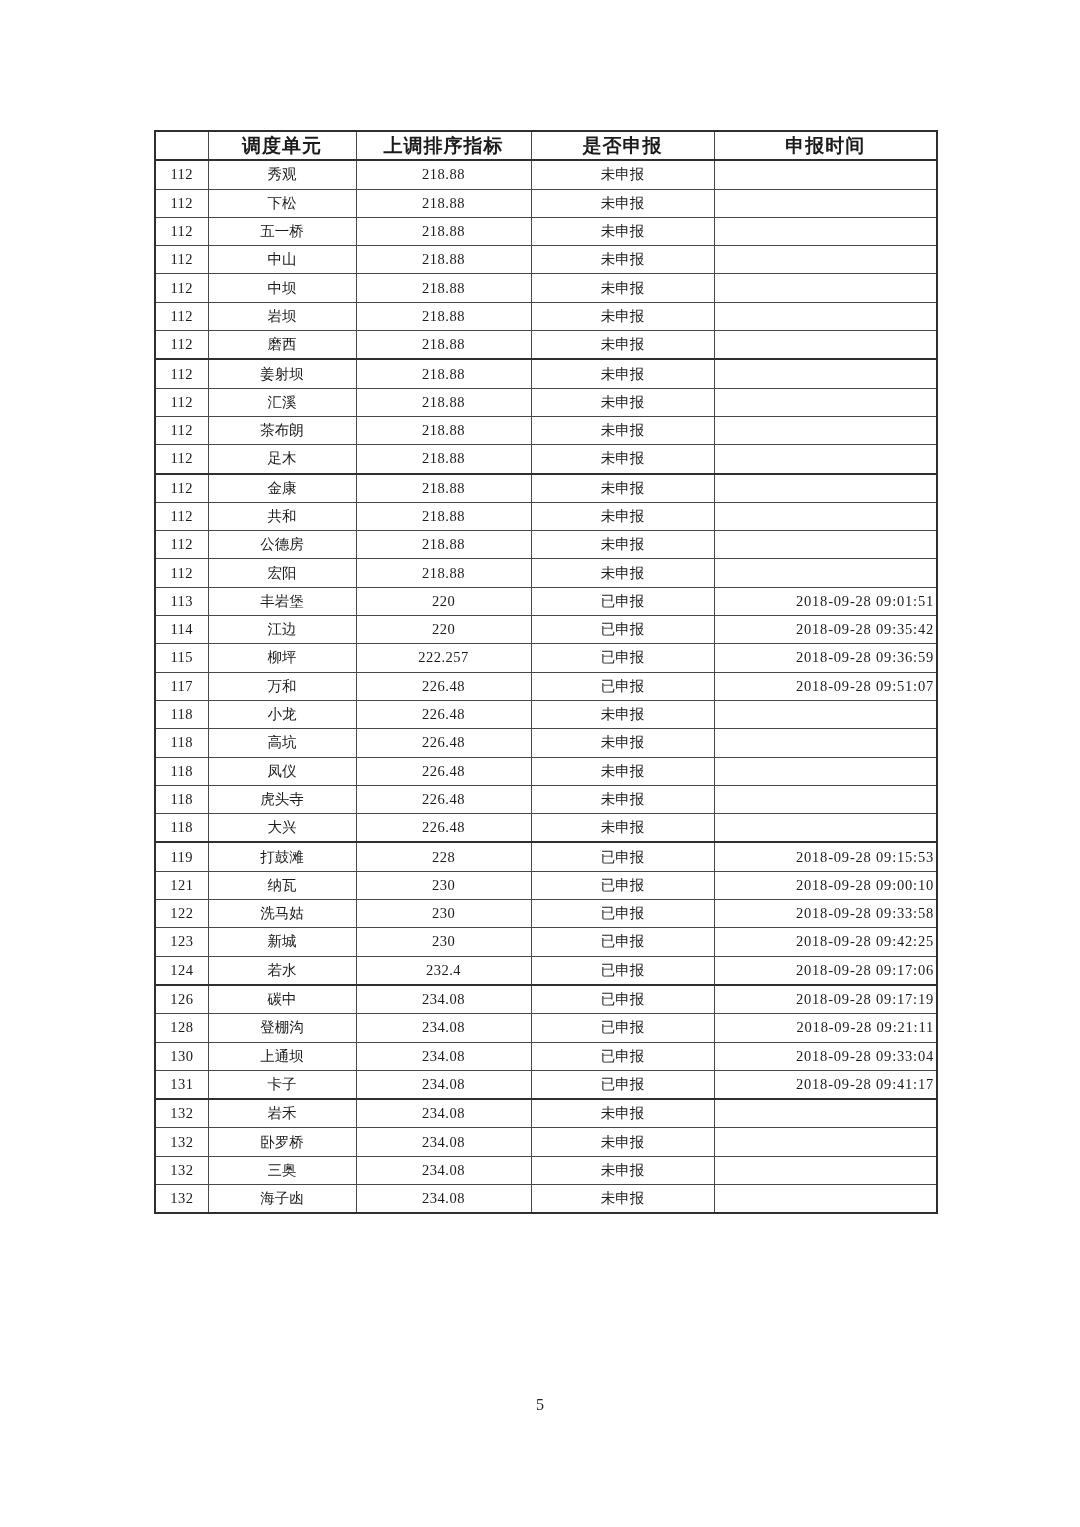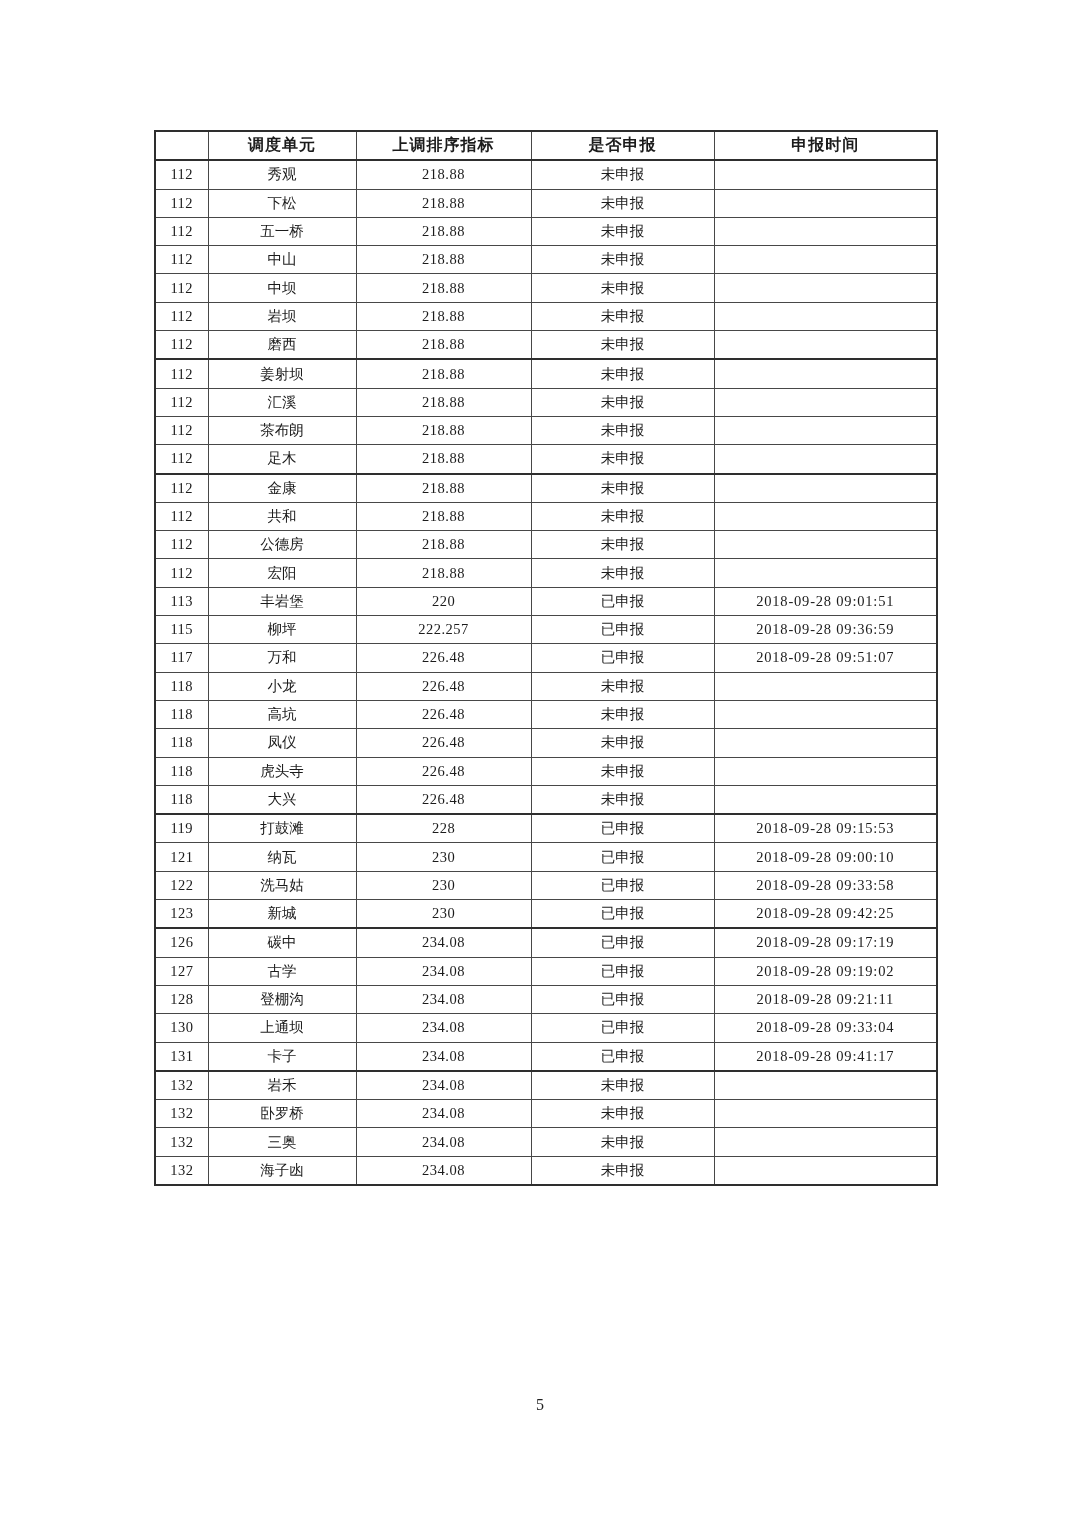--- a/index.html
+++ b/index.html
@@ -34,31 +34,32 @@
     height: 27.3px;
     padding: 0 2px;
     text-align: center;
     vertical-align: middle;
     font-size: 14.5px;
     overflow: hidden;
     white-space: nowrap;
   }
   .ranking-table thead th {
     font-weight: bold;
-    font-size: 16px;
+    font-size: 19px;
     border-bottom: 2px solid #2e2e2e;
     letter-spacing: 1px;
   }
   .ranking-table td.c-rank,
   .ranking-table td.c-index {
     font-family: "Liberation Serif", "DejaVu Serif", serif;
     letter-spacing: 0.5px;
   }
   .ranking-table td.c-time {
     letter-spacing: 0.8px;
+    text-align: right;
   }
   .ranking-table tr.thick-top td {
     border-top: 2.5px solid #2e2e2e;
   }
   .page-number {
     position: absolute;
     left: 0;
     top: 1396px;
     width: 1080px;
     text-align: center;
@@ -195,20 +196,27 @@
           <td class="c-time"></td>
         </tr>
         <tr>
           <td class="c-rank">113</td>
           <td class="c-unit">丰岩堡</td>
           <td class="c-index">220</td>
           <td class="c-declared">已申报</td>
           <td class="c-time">2018-09-28 09:01:51</td>
         </tr>
         <tr>
+          <td class="c-rank">114</td>
+          <td class="c-unit">江边</td>
+          <td class="c-index">220</td>
+          <td class="c-declared">已申报</td>
+          <td class="c-time">2018-09-28 09:35:42</td>
+        </tr>
+        <tr>
           <td class="c-rank">115</td>
           <td class="c-unit">柳坪</td>
           <td class="c-index">222.257</td>
           <td class="c-declared">已申报</td>
           <td class="c-time">2018-09-28 09:36:59</td>
         </tr>
         <tr>
           <td class="c-rank">117</td>
           <td class="c-unit">万和</td>
           <td class="c-index">226.48</td>
@@ -271,35 +279,35 @@
           <td class="c-declared">已申报</td>
           <td class="c-time">2018-09-28 09:33:58</td>
         </tr>
         <tr>
           <td class="c-rank">123</td>
           <td class="c-unit">新城</td>
           <td class="c-index">230</td>
           <td class="c-declared">已申报</td>
           <td class="c-time">2018-09-28 09:42:25</td>
         </tr>
+        <tr>
+          <td class="c-rank">124</td>
+          <td class="c-unit">若水</td>
+          <td class="c-index">232.4</td>
+          <td class="c-declared">已申报</td>
+          <td class="c-time">2018-09-28 09:17:06</td>
+        </tr>
         <tr class="thick-top">
           <td class="c-rank">126</td>
           <td class="c-unit">碳中</td>
           <td class="c-index">234.08</td>
           <td class="c-declared">已申报</td>
           <td class="c-time">2018-09-28 09:17:19</td>
         </tr>
         <tr>
-          <td class="c-rank">127</td>
-          <td class="c-unit">古学</td>
-          <td class="c-index">234.08</td>
-          <td class="c-declared">已申报</td>
-          <td class="c-time">2018-09-28 09:19:02</td>
-        </tr>
-        <tr>
           <td class="c-rank">128</td>
           <td class="c-unit">登棚沟</td>
           <td class="c-index">234.08</td>
           <td class="c-declared">已申报</td>
           <td class="c-time">2018-09-28 09:21:11</td>
         </tr>
         <tr>
           <td class="c-rank">130</td>
           <td class="c-unit">上通坝</td>
           <td class="c-index">234.08</td>

